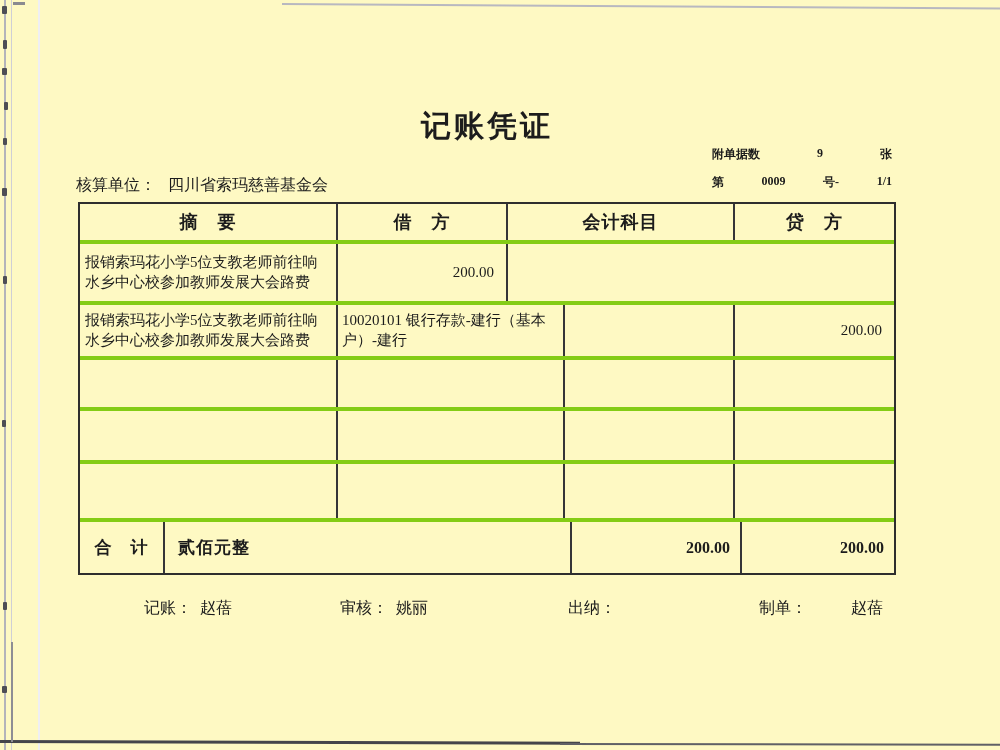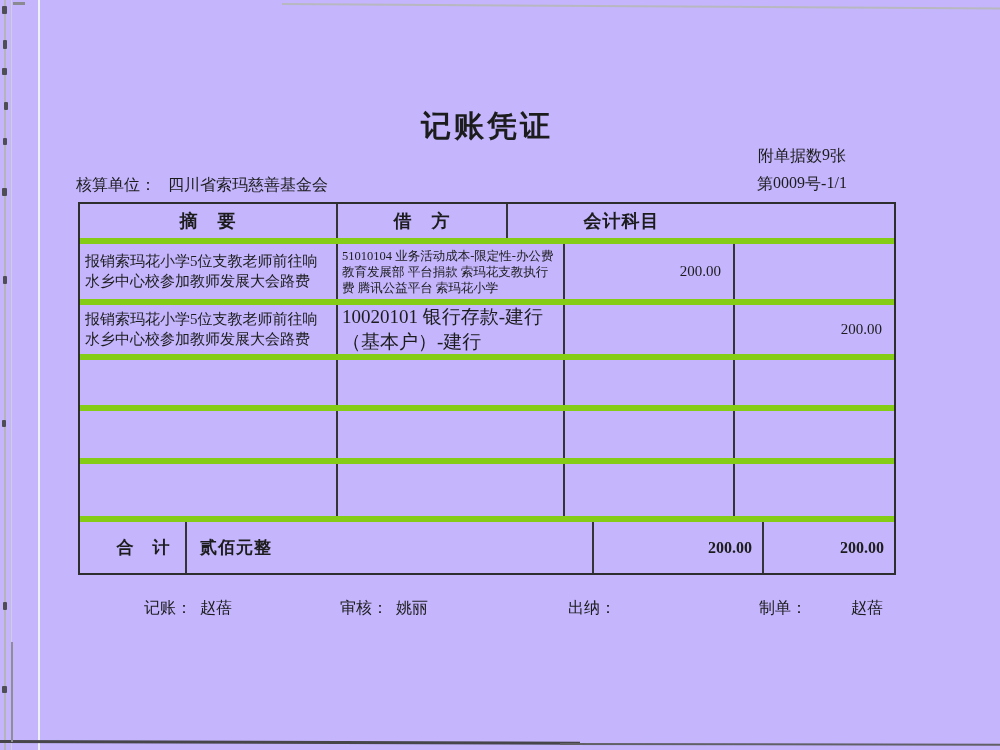--- a/index.html
+++ b/index.html
@@ -3,21 +3,21 @@
 <meta charset="utf-8">
 <style>
   * { margin: 0; padding: 0; box-sizing: border-box; }
   html, body { width: 1000px; height: 750px; overflow: hidden; }
   body {
     font-family: "Liberation Serif", "DejaVu Serif", serif;
     background: #fbfbfc;
     color: #1c1c1c;
     position: relative;
   }
-  .page { position: absolute; inset: 0; background: #c4b5fd; }
+  .page { position: absolute; inset: 0; background: #fef9c3; }
 
   
   .artifact { position: absolute; pointer-events: none; }
   .edge-left-a { left: 4px; top: 0; width: 2px; height: 750px; background: #b4b4ba; }
   .edge-left-b { left: 11px; top: 0; width: 1px; height: 750px; background: #cfcfd6; }
   .edge-left-c { left: 38px; top: 0; width: 2px; height: 750px; background: #efeff3; }
   .tick { background: #4e4e55; border-radius: 1px; }
   .edge-top { left: 282px; top: 3px; width: 720px; height: 2px; background: #b8b8c0;
               transform: rotate(0.35deg); transform-origin: left center; }
   .edge-top-corner { left: 13px; top: 2px; width: 12px; height: 3px; background: #8a8a90; }
@@ -31,36 +31,37 @@
   .doc-title {
     position: absolute; left: 78px; top: 106px; width: 818px;
     text-align: center; font-size: 30px; font-weight: 700; letter-spacing: 3px;
   }
   .doc-date {
     position: absolute; left: 78px; top: 147px; width: 818px;
     text-align: center; font-size: 16px; letter-spacing: 1px;
   }
   .meta-right {
     position: absolute; left: 712px; width: 180px;
-    display: flex; justify-content: center;
-    font-size: 16px;
+    display: flex; justify-content: space-between;
+    font-size: 12px;
+    font-weight: bold;
   }
   .meta-attach { top: 146px; }
   .meta-no { top: 174px; }
   .unit-line {
     position: absolute; left: 76px; top: 175px;
     font-size: 16px; display: flex; gap: 12px;
   }
 
   
   .voucher-table {
     position: absolute; left: 78px; top: 202px; width: 818px;
     border: 2px solid #2e2e2e; background: transparent;
   }
-  .trow { display: flex; border-bottom: 6px solid #84cc16; }
+  .trow { display: flex; border-bottom: 4px solid #84cc16; }
   .trow:last-child { border-bottom: none; }
   .cell { border-right: 2px solid #353538; display: flex; overflow: hidden; }
   .cell:last-child { border-right: none; }
   .c1 { flex: 0 0 258px; }
   .c2 { flex: 0 0 227px; }
   .c3 { flex: 0 0 170px; }
   .c4 { flex: 1 1 auto; }
   .t1 { flex: 0 0 85px; }
   .t2 { flex: 0 0 400px; }
 
@@ -74,33 +75,33 @@
   .row-3 { height: 51px; }
   .row-4 { height: 53px; }
   .row-5 { height: 58px; }
   .row-total { height: 51px; }
 
   .cell-summary {
     align-items: center; font-size: 15px; line-height: 1.32;
     padding: 2px 5px 2px 5px; word-break: break-all;
   }
   .cell-account {
-    align-items: center; font-size: 19px; line-height: 1.3;
+    align-items: center; font-size: 15px; line-height: 1.3;
     padding: 2px 4px; word-break: break-all;
   }
   .row-1 .cell-account { font-size: 12.5px; line-height: 1.28; }
   .cell-amount {
     align-items: center; justify-content: flex-end;
     font-size: 15px; padding-right: 12px;
     font-variant-numeric: tabular-nums;
   }
   .row-total .cell-amount { font-size: 16px; font-weight: 600; padding-right: 10px; }
   .cell-total-label {
     align-items: center; justify-content: center;
-    font-size: 17px; font-weight: 700; letter-spacing: 1px; margin-left: 22px;
+    font-size: 17px; font-weight: 700; letter-spacing: 1px;
   }
   .cell-total-words {
     align-items: center; font-size: 17px; font-weight: 700;
     padding-left: 6px; letter-spacing: 1px; margin-left: 7px;
   }
 
   
   .sig { position: absolute; top: 598px; font-size: 16px; display: flex; gap: 8px; }
   .sig-bookkeeper { left: 104px; margin-left: 40px; }
   .sig-reviewer   { left: 340px; }
@@ -149,25 +150,25 @@
     <span>核算单位：</span>
     <span>四川省索玛慈善基金会</span>
   </div>
 
   <div class="voucher-table">
 
     <div class="trow row-header">
       <div class="cell c1">摘　要</div>
       <div class="cell c3">借　方</div>
       <div class="cell c2">会计科目</div>
+      <div class="cell c4">贷　方</div>
     </div>
 
     <div class="trow row-1">
       <div class="cell c1 cell-summary">报销索玛花小学5位支教老师前往响水乡中心校参加教师发展大会路费</div>
-      <div class="cell c2 cell-account">51010104 业务活动成本-限定性-办公费 教育发展部 平台捐款 索玛花支教执行费 腾讯公益平台 索玛花小学</div>
       <div class="cell c3 cell-amount">200.00</div>
       <div class="cell c4 cell-amount"></div>
     </div>
 
     <div class="trow row-2">
       <div class="cell c1 cell-summary">报销索玛花小学5位支教老师前往响水乡中心校参加教师发展大会路费</div>
       <div class="cell c2 cell-account">10020101 银行存款-建行（基本户）-建行</div>
       <div class="cell c3 cell-amount"></div>
       <div class="cell c4 cell-amount">200.00</div>
     </div>

